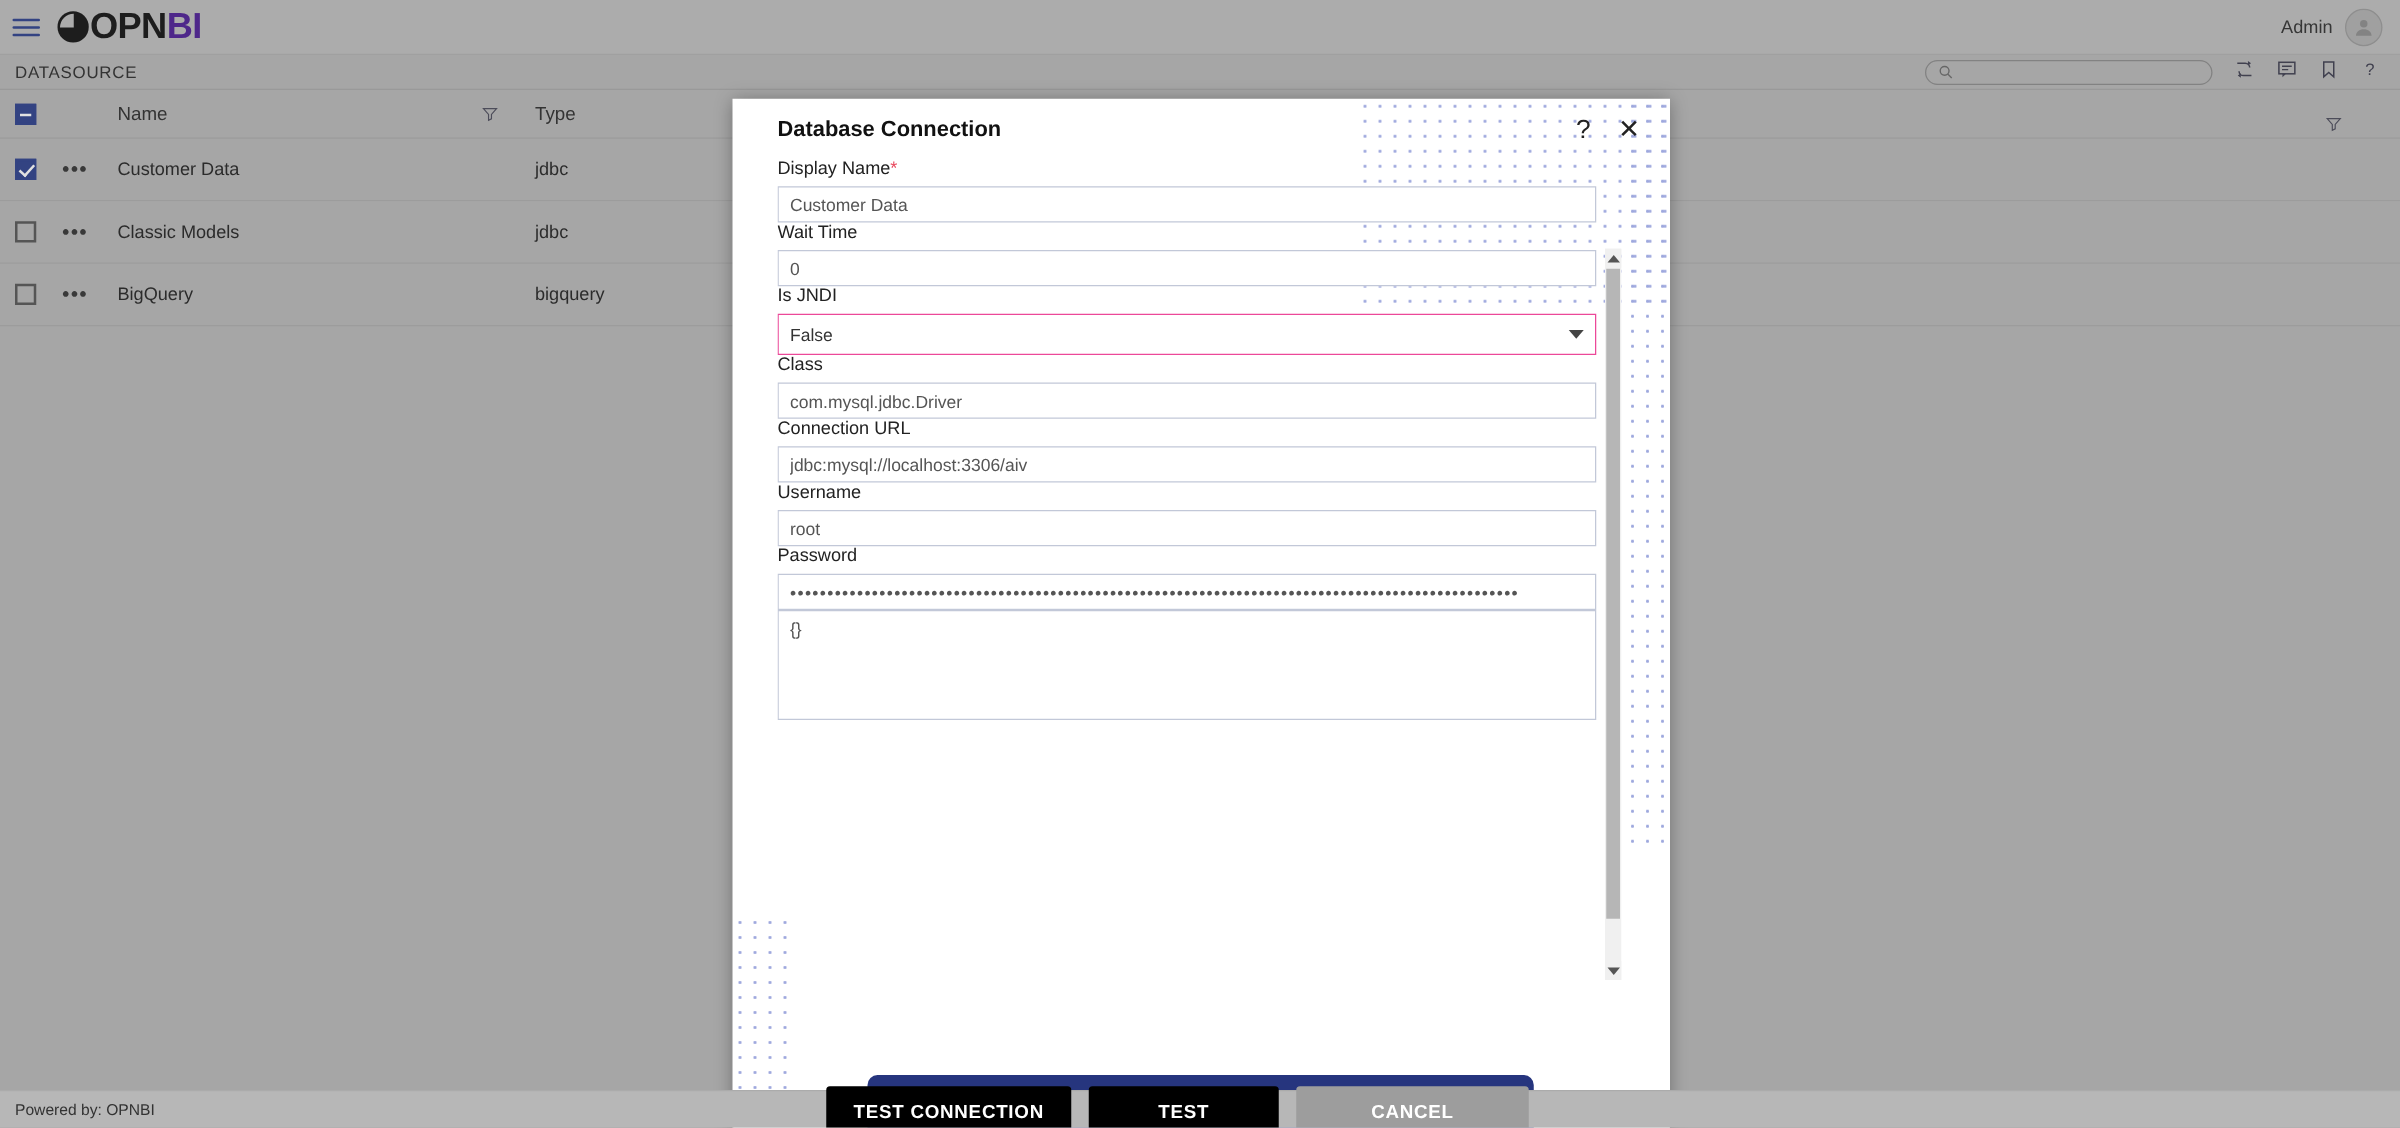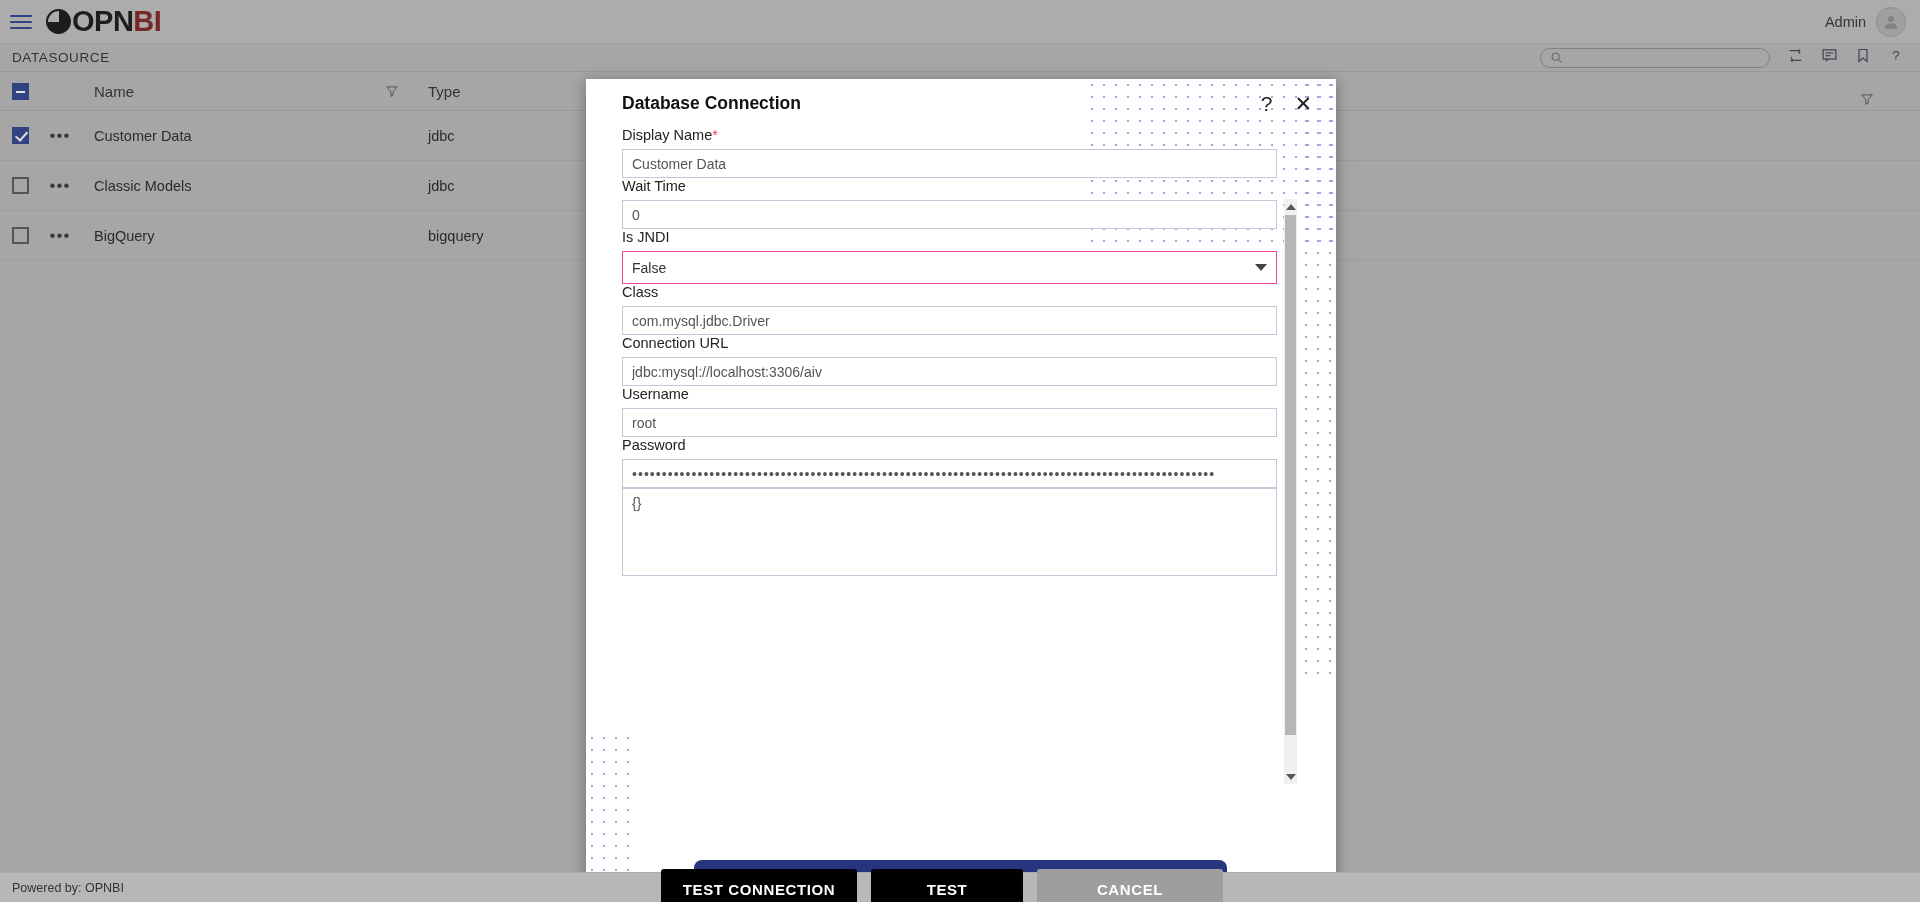--- a/index.html
+++ b/index.html
@@ -39,21 +39,21 @@
     background: #111;
     position: relative; margin-right: 1px;
   }
   .brand .mark::after {
     content: ""; position: absolute;
     left: 2px; top: 2px; width: 11px; height: 11px;
     background: #bfbfbf;
     border-top-left-radius: 11px;
   }
   .brand .dark { color: #111; }
-  .brand .blue { color: #7f1d1d; }
+  .brand .blue { color: #4c1d95; }
 
   .topbar-right {
     margin-left: auto; display: flex; align-items: center; gap: 10px;
     margin-right: 14px;
   }
   .admin-label { font-size: 14.5px; color: #2f2f2f; }
   .avatar {
     width: 30px; height: 30px; border-radius: 50%;
     background: #b0b0b0; border: 1px solid #9a9a9a;
     display:flex; align-items:center; justify-content:center;

